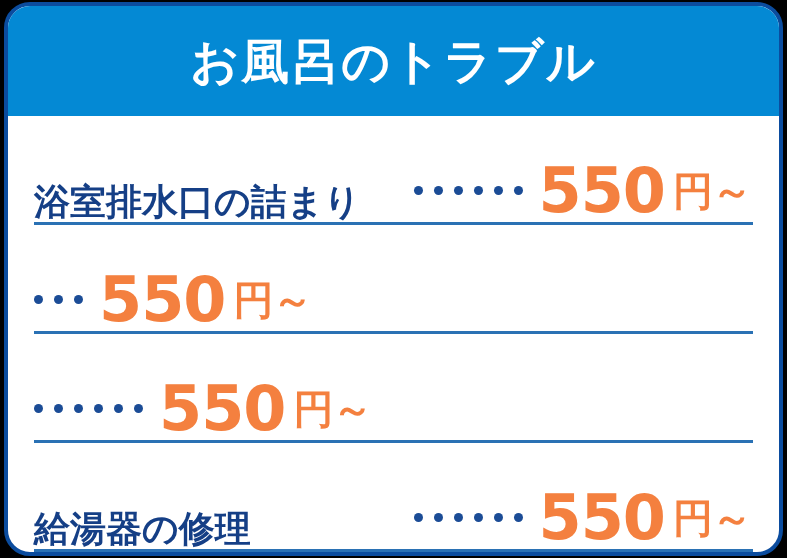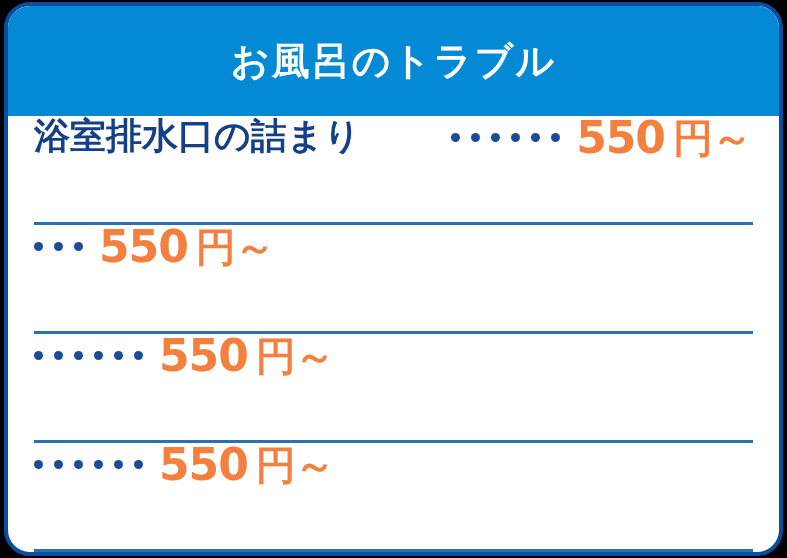--- a/index.html
+++ b/index.html
@@ -33,39 +33,39 @@
     height: 110px;
     flex: 0 0 110px;
     background: #0489D4;
     display: flex;
     align-items: center;
     justify-content: center;
   }
 
   .card-header-title {
     color: #ffffff;
-    font-size: 38px;
+    font-size: 48px;
     font-weight: 700;
     letter-spacing: 2px;
     line-height: 1;
     white-space: nowrap;
   }
 
   .rows {
     flex: 1 1 auto;
     display: flex;
     flex-direction: column;
     padding: 0 26px 0 26px;
     box-sizing: border-box;
   }
 
   .row {
     flex: 1 1 0;
     display: flex;
-    align-items: flex-start;
+    align-items: flex-end;
     justify-content: space-between;
     border-bottom: 3px solid #2A71B4;
     box-sizing: border-box;
     padding-right: 2px;
     min-height: 0;
   }
 
   .row-label {
     color: #153F86;
     font-size: 36px;
@@ -91,21 +91,21 @@
   .leader-dots .dot {
     width: 9px;
     height: 9px;
     border-radius: 50%;
     background: #1B4C96;
     display: block;
   }
 
   .price-amount {
     color: #F4803F;
-    font-size: 44px;
+    font-size: 62px;
     font-weight: 700;
     line-height: 1;
     letter-spacing: -1px;
   }
 
   .price-unit {
     color: #F4803F;
     font-size: 40px;
     font-weight: 700;
     line-height: 1;
@@ -161,20 +161,21 @@
             <span class="dot"></span>
             <span class="dot"></span>
             <span class="dot"></span>
           </span>
         <span class="price-amount">550</span>
         <span class="price-unit">円～</span>
       </div>
     </div>
 
     <div class="row">
+      <div class="row-label">給湯器の修理</div>
       <div class="row-right">
         <span class="leader-dots">
             <span class="dot"></span>
             <span class="dot"></span>
             <span class="dot"></span>
             <span class="dot"></span>
             <span class="dot"></span>
             <span class="dot"></span>
           </span>
         <span class="price-amount">550</span>

